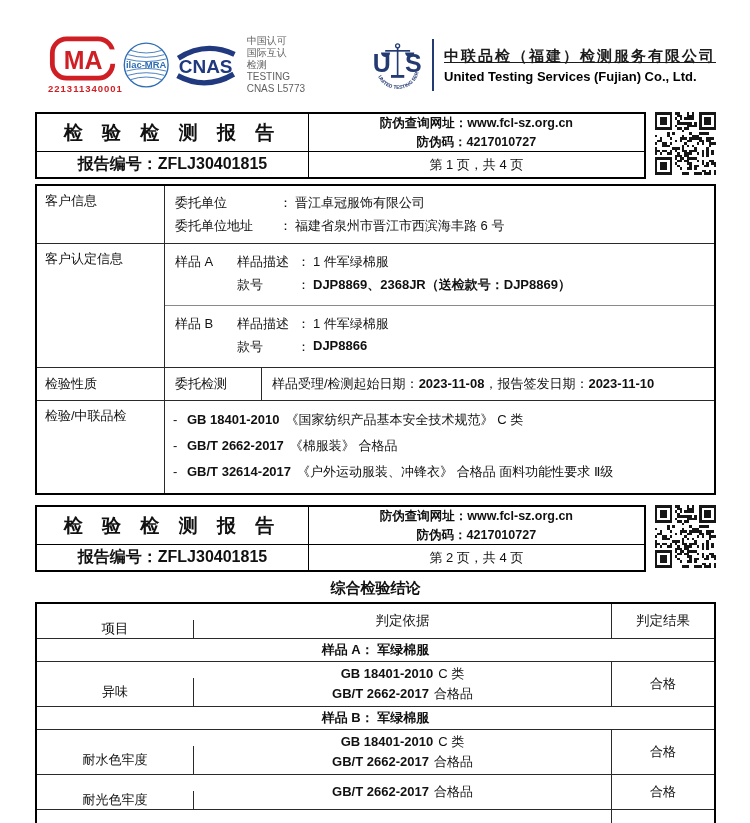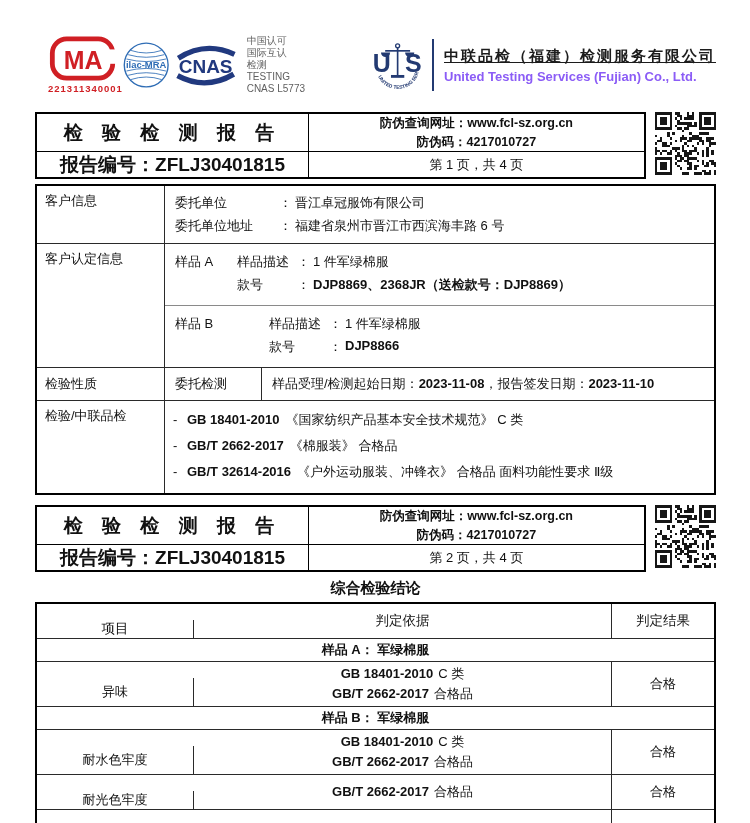--- a/index.html
+++ b/index.html
@@ -11,45 +11,45 @@
   .logo-strip{display:flex;align-items:center;padding:30px 0 6px 13px;height:70px;}
   .cma-block{width:70px;text-align:center;}
   .cma-number{font-size:9.5px;font-weight:bold;color:#d01f24;letter-spacing:1px;margin-top:-2px;white-space:nowrap;}
   svg text{font-family:"Liberation Sans","DejaVu Sans",sans-serif;}
   .ilac-svg{margin-left:5px;}
   .cnas-svg{margin-left:4px;}
   .cnas-lines{margin-left:8px;font-size:10px;line-height:1.22;color:#5f5f5f;white-space:nowrap;}
   .uts-svg{margin-left:66px;}
   .vline{width:2px;height:52px;background:#233a72;margin:0 10px 0 8px;}
   .company .cn{font-size:15px;font-weight:bold;letter-spacing:2px;color:#1c1c1c;white-space:nowrap;text-decoration:underline;}
-  .company .en{font-size:13px;font-weight:bold;color:#8b5cf6;margin-top:3px;white-space:nowrap;}
+  .company .en{font-size:13px;font-weight:bold;color:#000000;margin-top:3px;white-space:nowrap;}
 
   
   .rh-wrap{display:flex;align-items:stretch;margin-top:6px;}
   .rh-table{width:703px;border:2px solid #000;display:grid;grid-template-columns:272px 1fr;grid-template-rows:38px 25px;}
   .rh-cell{display:flex;flex-direction:column;align-items:center;justify-content:center;}
   .rh-title{border-right:1px solid #000;border-bottom:1px solid #000;font-size:19px;font-weight:bold;letter-spacing:7px;}
   .rh-anti{border-bottom:1px solid #000;font-size:12.5px;font-weight:bold;line-height:1.45;}
-  .rh-no{border-right:1px solid #000;font-size:19px;font-weight:bold;}
+  .rh-no{border-right:1px solid #000;font-size:16px;font-weight:bold;}
   .rh-page{font-size:13px;}
   .qr-svg{margin-left:9px;width:71px;height:63px;}
   .qr-svg rect{fill:#161616;}
 
   
   .info-table{margin-top:5px;border:2px solid #000;}
   .irow{display:flex;}
   .irow + .irow{border-top:1px solid #2a2a2a;}
   .ilabel{flex:0 0 128px;border-right:1px solid #2a2a2a;padding:6px 2px 0 8px;box-sizing:border-box;}
   .icontent{flex:1;min-width:0;}
   .kv{display:flex;margin:5px 0;}
   .kv .k{width:104px;flex:0 0 auto;}
   .kv .colon{width:16px;flex:0 0 auto;text-align:left;}
   .customer-content{padding:3px 0 3px 10px;}
   .sub{display:flex;padding:4px 0 6px 10px;}
-  .sub + .sub{border-top:1px solid #8a8a8a;gap:32px;}
+  .sub + .sub{border-top:1px solid #8a8a8a;}
   .sample-name{flex:0 0 62px;padding-top:5px;}
   .sample-lines{flex:1;min-width:0;}
   .sample-lines .k{width:60px;}
   .b{font-weight:bold;}
   .nature-row .nature-value{flex:0 0 97px;border-right:1px solid #2a2a2a;padding:7px 0 7px 10px;box-sizing:border-box;}
   .nature-row .nature-dates{flex:1;padding:7px 0 7px 10px;}
   .basis-content{padding:6px 0 8px 8px;}
   .basis-line{display:flex;line-height:26px;}
   .basis-line .bullet{width:14px;flex:0 0 auto;}
   .basis-line .code{font-weight:bold;margin-right:6px;white-space:nowrap;}
@@ -490,21 +490,21 @@
             <span class="code">GB 18401-2010</span>
             <span class="rest">《国家纺织产品基本安全技术规范》 C 类</span>
           </div>
           <div class="basis-line">
             <span class="bullet">-</span>
             <span class="code">GB/T 2662-2017</span>
             <span class="rest">《棉服装》 合格品</span>
           </div>
           <div class="basis-line">
             <span class="bullet">-</span>
-            <span class="code">GB/T 32614-2016</span>
+            <span class="code">GB/T 32614-2017</span>
             <span class="rest">《户外运动服装、冲锋衣》 合格品 面料功能性要求 Ⅱ级</span>
           </div>
         </div>
       </div>
     </div>
 
     <div class="rh-wrap second">
       <div class="rh-table">
         <div class="rh-cell rh-title">检 验 检 测 报 告</div>
         <div class="rh-cell rh-anti">

